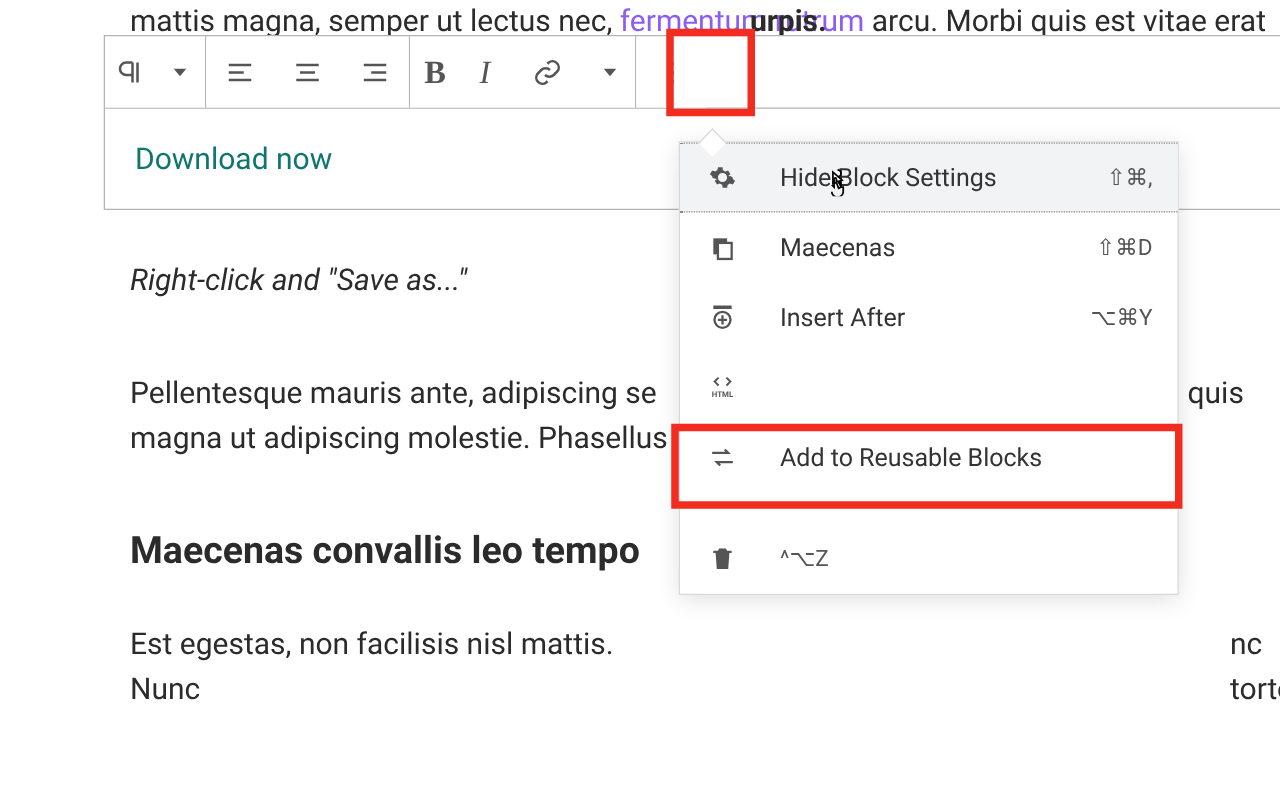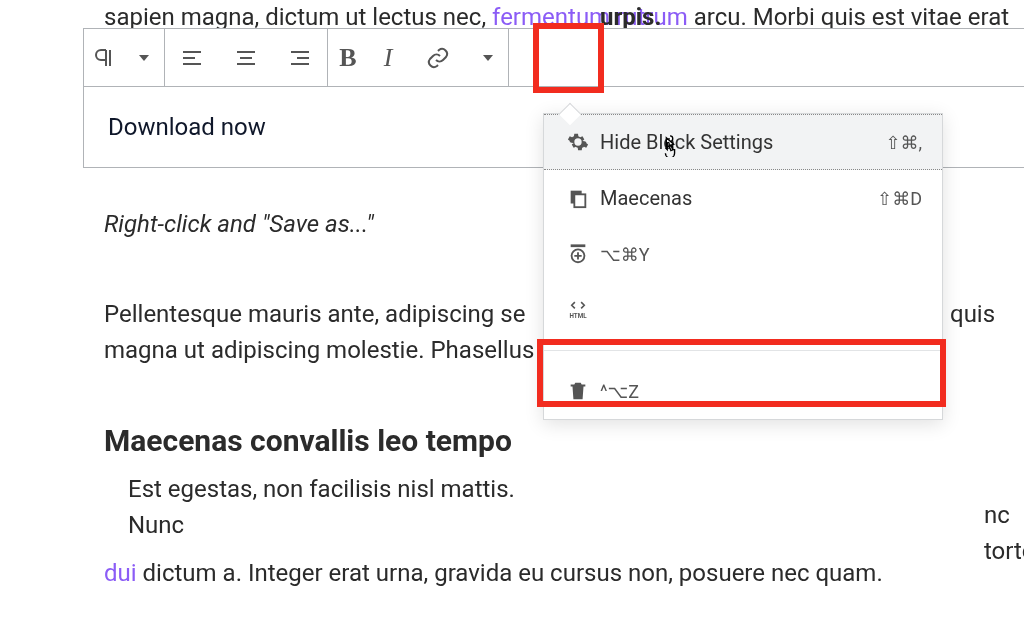--- a/index.html
+++ b/index.html
@@ -18,65 +18,62 @@
   .tb-group { display: flex; align-items: center; border-right: 1px solid #b0b3b7; }
   .tb-btn { width: 60px; height: 56px; display: flex; align-items: center; justify-content: center; color: #555; background: #fff; }
   .tb-btn svg { width: 24px; height: 24px; }
   .tb-btn.narrow { width: 40px; }
   .tb-btn.align { width: 54px; }
   .tb-btn.more { width: 56px; }
   .tb-btn .bold { font-family: Georgia, serif; font-weight: 700; font-size: 26px; }
   .tb-btn .italicI { font-family: Georgia, serif; font-style: italic; font-size: 26px; }
   .chev-down { width: 0; height: 0; border-left: 5px solid transparent; border-right: 5px solid transparent; border-top: 6px solid #555; }
   .link-row { display: flex; align-items: center; height: 80px; padding-left: 24px; }
-  .link-text { color: #0f172a; font-size: 24px; }
+  .link-text { color: #0f766e; font-size: 24px; }
 
   
   .red-box { position: absolute; border: 6px solid #f22c1f; pointer-events: none; }
   .red-more { left: 533px; top: 23px; width: 71px; height: 70px; }
   .red-edit { left: 537px; top: 339px; width: 409px; height: 68px; }
 
   
   .dropdown { position: absolute; left: 543px; top: 113px; width: 400px; background: #fff; border: 1px solid #d6d8da; box-shadow: 0 4px 18px rgba(0,0,0,0.12); }
   .dd-arrow { position: absolute; top: -8px; left: 18px; width: 16px; height: 16px; background: #fff; transform: rotate(45deg); border-left: 1px solid #d6d8da; border-top: 1px solid #d6d8da; }
   .dd-item { display: flex; align-items: center; height: 56px; padding: 0 20px; font-size: 20px; color: #333; }
   .dd-item.hover { background: #f2f3f4; border-top: 1px dotted #888; border-bottom: 1px dotted #888; }
-  .dd-item .icon { width: 28px; height: 28px; margin-right: 8px; display: flex; align-items: center; justify-content: center; color: #555; flex-shrink: 0; }
+  .dd-item .icon { width: 28px; height: 28px; margin-right: 32px; display: flex; align-items: center; justify-content: center; color: #555; flex-shrink: 0; }
   .dd-item .icon svg { width: 22px; height: 22px; }
   .dd-item .label { flex: 1; }
   .dd-item .shortcut { color: #555; font-size: 18px; }
   .dd-sep { height: 1px; background: #e2e4e6; margin: 12px 0; }
 
   
   .cursor { position: absolute; left: 659px; top: 135px; width: 22px; height: 22px; pointer-events:none; }
   .cursor svg { width: 22px; height: 22px; }
 </style>
 </head>
 <body>
 
 <div class="canvas">
 
   <div class="bg-text" style="top:-1px; width:920px;">
-    <span>sapien magna, dictum ut lectus nec, </span><span class="bg-link">fermentum rutrum</span><span> arcu. Morbi quis est vitae erat a</span>
+    <span>mattis magna, semper ut lectus nec, </span><span class="bg-link">fermentum rutrum</span><span> arcu. Morbi quis est vitae erat a</span>
   </div>
   <div class="bg-text" style="top:-1px; left:600px;font-weight:bold;">urpis.</div>
 
   <div class="bg-text italic" style="top:206px;">Right-click and "Save as..."</div>
 
   <div class="bg-text" style="top:296px; width:440px;">Pellentesque mauris ante, adipiscing se</div>
   <div class="bg-text" style="top:296px; left:950px;">quis</div>
   <div class="bg-text" style="top:332px; width:440px;">magna ut adipiscing molestie. Phasellus</div>
 
   <div class="bg-text heading" style="top:418px;">Maecenas convallis leo tempo</div>
 
-  <div class="bg-text" style="top:471px; width:440px;margin-left:24px;">Est egestas, non facilisis nisl mattis. Nunc</div>
+  <div class="bg-text" style="top:497px; width:440px;">Est egestas, non facilisis nisl mattis. Nunc</div>
   <div class="bg-text" style="top:497px; left:984px;">nc torto</div>
-  <div class="bg-text" style="top:555px; width:920px;">
-    <span class="bg-link">dui</span><span> dictum a. Integer erat urna, gravida eu cursus non, posuere nec quam.</span>
-  </div>
 
   <div class="toolbar-wrap">
     <div class="toolbar-row">
       <div class="tb-group">
         <div class="tb-btn narrow">
           <svg viewBox="0 0 24 24">
               <path fill="none" stroke="currentColor" stroke-width="2" d="M14 4v16M18 4v16M14 4H9a5 5 0 0 0 0 10h5"></path>
             </svg>
         </div>
         <div class="tb-btn narrow">
@@ -159,32 +156,41 @@
 
 
     <div class="dd-item">
       <span class="icon">
         <svg viewBox="0 0 24 24">
             <path stroke="currentColor" stroke-width="3" d="M4 3h16"></path>
             <circle cx="12" cy="14" r="7" fill="none" stroke="currentColor" stroke-width="2"></circle>
             <path stroke="currentColor" stroke-width="2" d="M12 10v8M8 14h8"></path>
           </svg>
       </span>
+      <span class="label">Insert After</span>
       <span class="shortcut">⌥⌘Y</span>
     </div>
 
     <div class="dd-item">
       <span class="icon">
         <svg viewBox="0 0 28 24">
             <path fill="none" stroke="currentColor" stroke-width="2" d="M10 2 6 6l4 4M18 2l4 4-4 4"></path>
             <text x="14" y="22" text-anchor="middle" font-size="8" font-weight="700" fill="currentColor">HTML</text>
           </svg>
       </span>
     </div>
 
+    <div class="dd-item">
+      <span class="icon">
+        <svg viewBox="0 0 24 24">
+            <path fill="none" stroke="currentColor" stroke-width="2" d="M3 8h14l-3-3M21 16H7l3 3"></path>
+          </svg>
+      </span>
+      <span class="label">Add to Reusable Blocks</span>
+    </div>
 
     <div class="dd-sep"></div>
 
     <div class="dd-item">
       <span class="icon">
         <svg viewBox="0 0 24 24">
             <path fill="currentColor" d="M6 7h12l-1 14H7L6 7zm3-4h6l1 2h4v2H4V5h4l1-2z"></path>
           </svg>
       </span>
       <span class="shortcut">^⌥Z</span>

